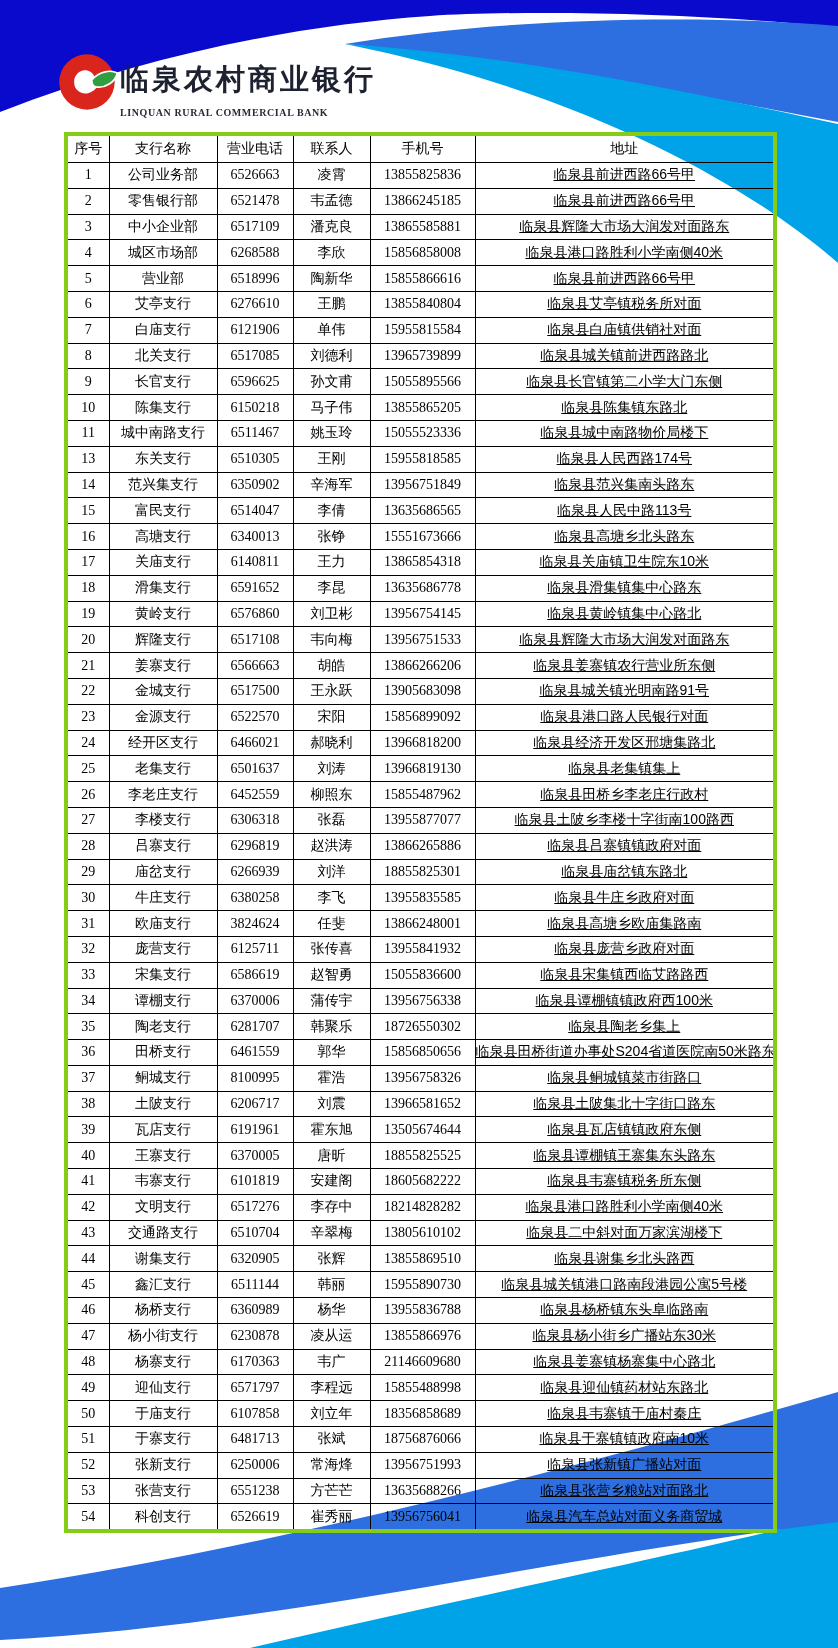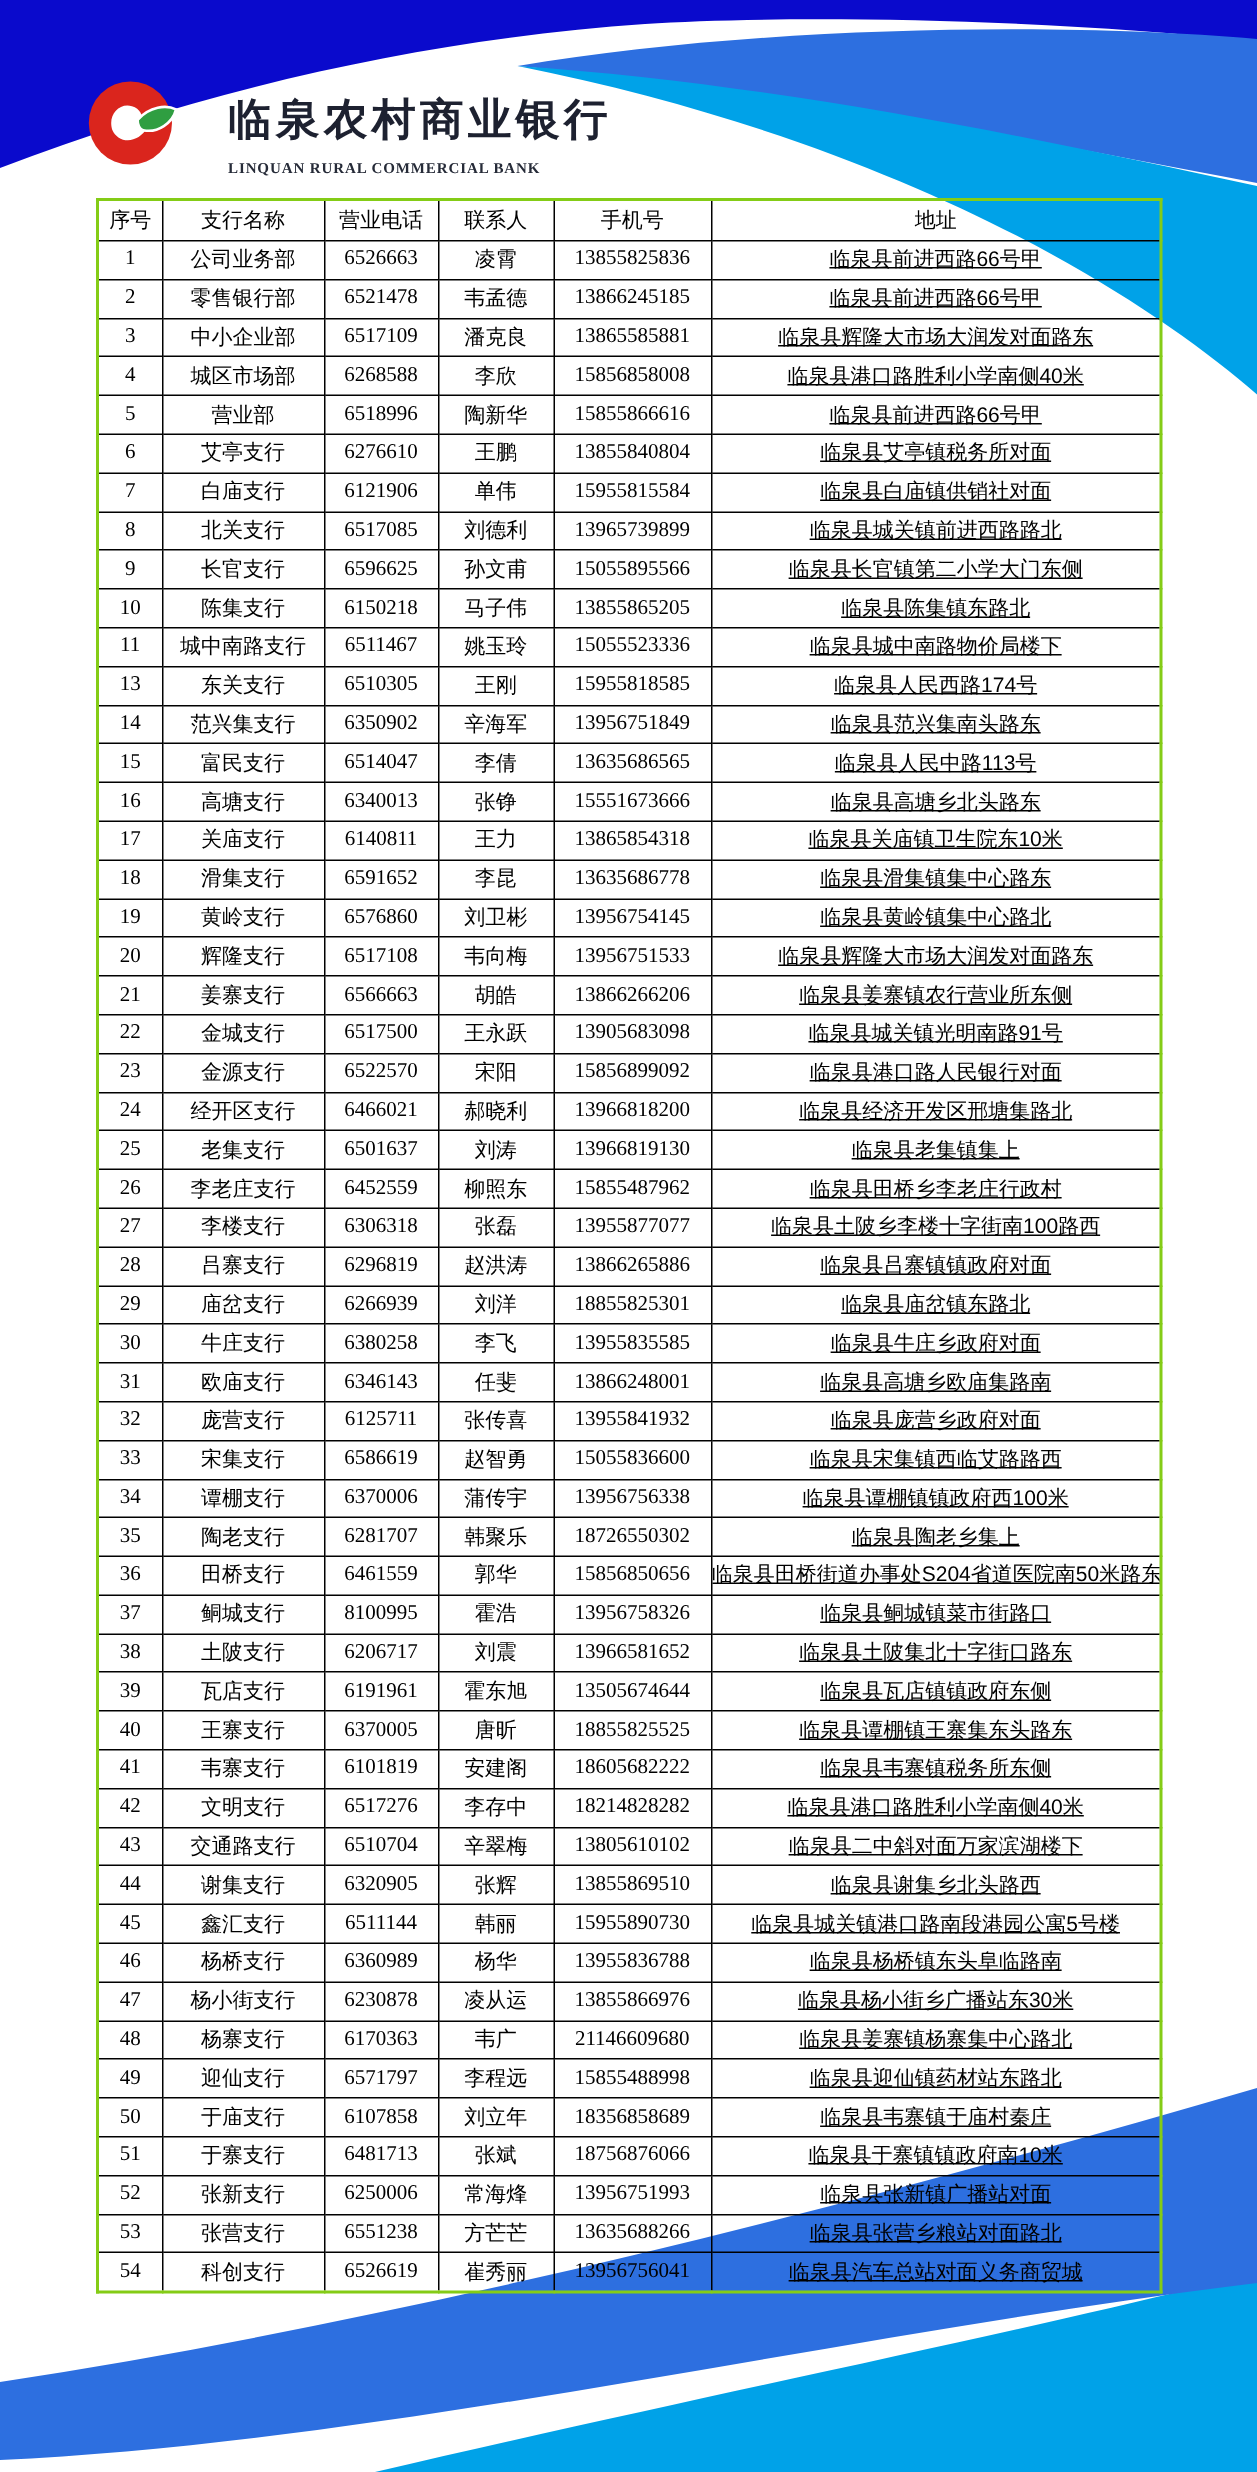--- a/index.html
+++ b/index.html
@@ -1,30 +1,30 @@
 <!DOCTYPE html>
 <html><head>
 <meta charset="utf-8">
 <style>
   html,body{margin:0;padding:0;}
   .page{
     position:relative;width:838px;height:1648px;background:#ffffff;overflow:hidden;
     font-family:"Liberation Sans",sans-serif;color:#000;
   }
   svg.bg{position:absolute;left:0;top:0;width:838px;height:1648px;}
-  .brand{position:absolute;left:56px;top:50px;display:flex;align-items:flex-start;gap:32px;}
+  .brand{position:absolute;left:56px;top:50px;display:flex;align-items:flex-start;gap:0;}
   .logo{width:64px;height:64px;flex:0 0 auto;}
   .brand-text{padding-top:10px;}
   .brand-cn{font-size:29px;font-weight:bold;letter-spacing:3px;color:#1d2130;white-space:nowrap;}
   .brand-en{font-size:10px;font-weight:bold;letter-spacing:0.6px;color:#262b38;
             font-family:"Liberation Serif",serif;margin-top:7px;white-space:nowrap;}
   table.directory{
     position:absolute;left:64px;top:132px;width:709px;
     border-collapse:collapse;table-layout:fixed;background:transparent;
-    border:2px solid #84cc16;
+    border:4px solid #84cc16;
   }
   .directory th,.directory td{border:1px solid #000;padding:0;overflow:hidden;white-space:nowrap;}
   .directory th{height:26px;font-size:14px;font-weight:normal;text-align:center;vertical-align:middle;}
   .directory td{height:24.8px;font-size:14px;text-align:center;vertical-align:middle;}
   .c-num{font-family:"Liberation Serif",serif;}
   .c-addr{text-align:left;vertical-align:bottom;padding:0 2px 2px 4px;font-size:13px;text-decoration:underline;}
 </style>
 </head>
 <body>
 
@@ -298,21 +298,21 @@
           <td class="c-num">30</td>
           <td class="c-cn">牛庄支行</td>
           <td class="c-num">6380258</td>
           <td class="c-cn">李飞</td>
           <td class="c-num">13955835585</td>
           <td class="c-addr">临泉县牛庄乡政府对面</td>
         </tr>
         <tr>
           <td class="c-num">31</td>
           <td class="c-cn">欧庙支行</td>
-          <td class="c-num">6346143</td>
+          <td class="c-num">3824624</td>
           <td class="c-cn">任斐</td>
           <td class="c-num">13866248001</td>
           <td class="c-addr">临泉县高塘乡欧庙集路南</td>
         </tr>
         <tr>
           <td class="c-num">32</td>
           <td class="c-cn">庞营支行</td>
           <td class="c-num">6125711</td>
           <td class="c-cn">张传喜</td>
           <td class="c-num">13955841932</td>

